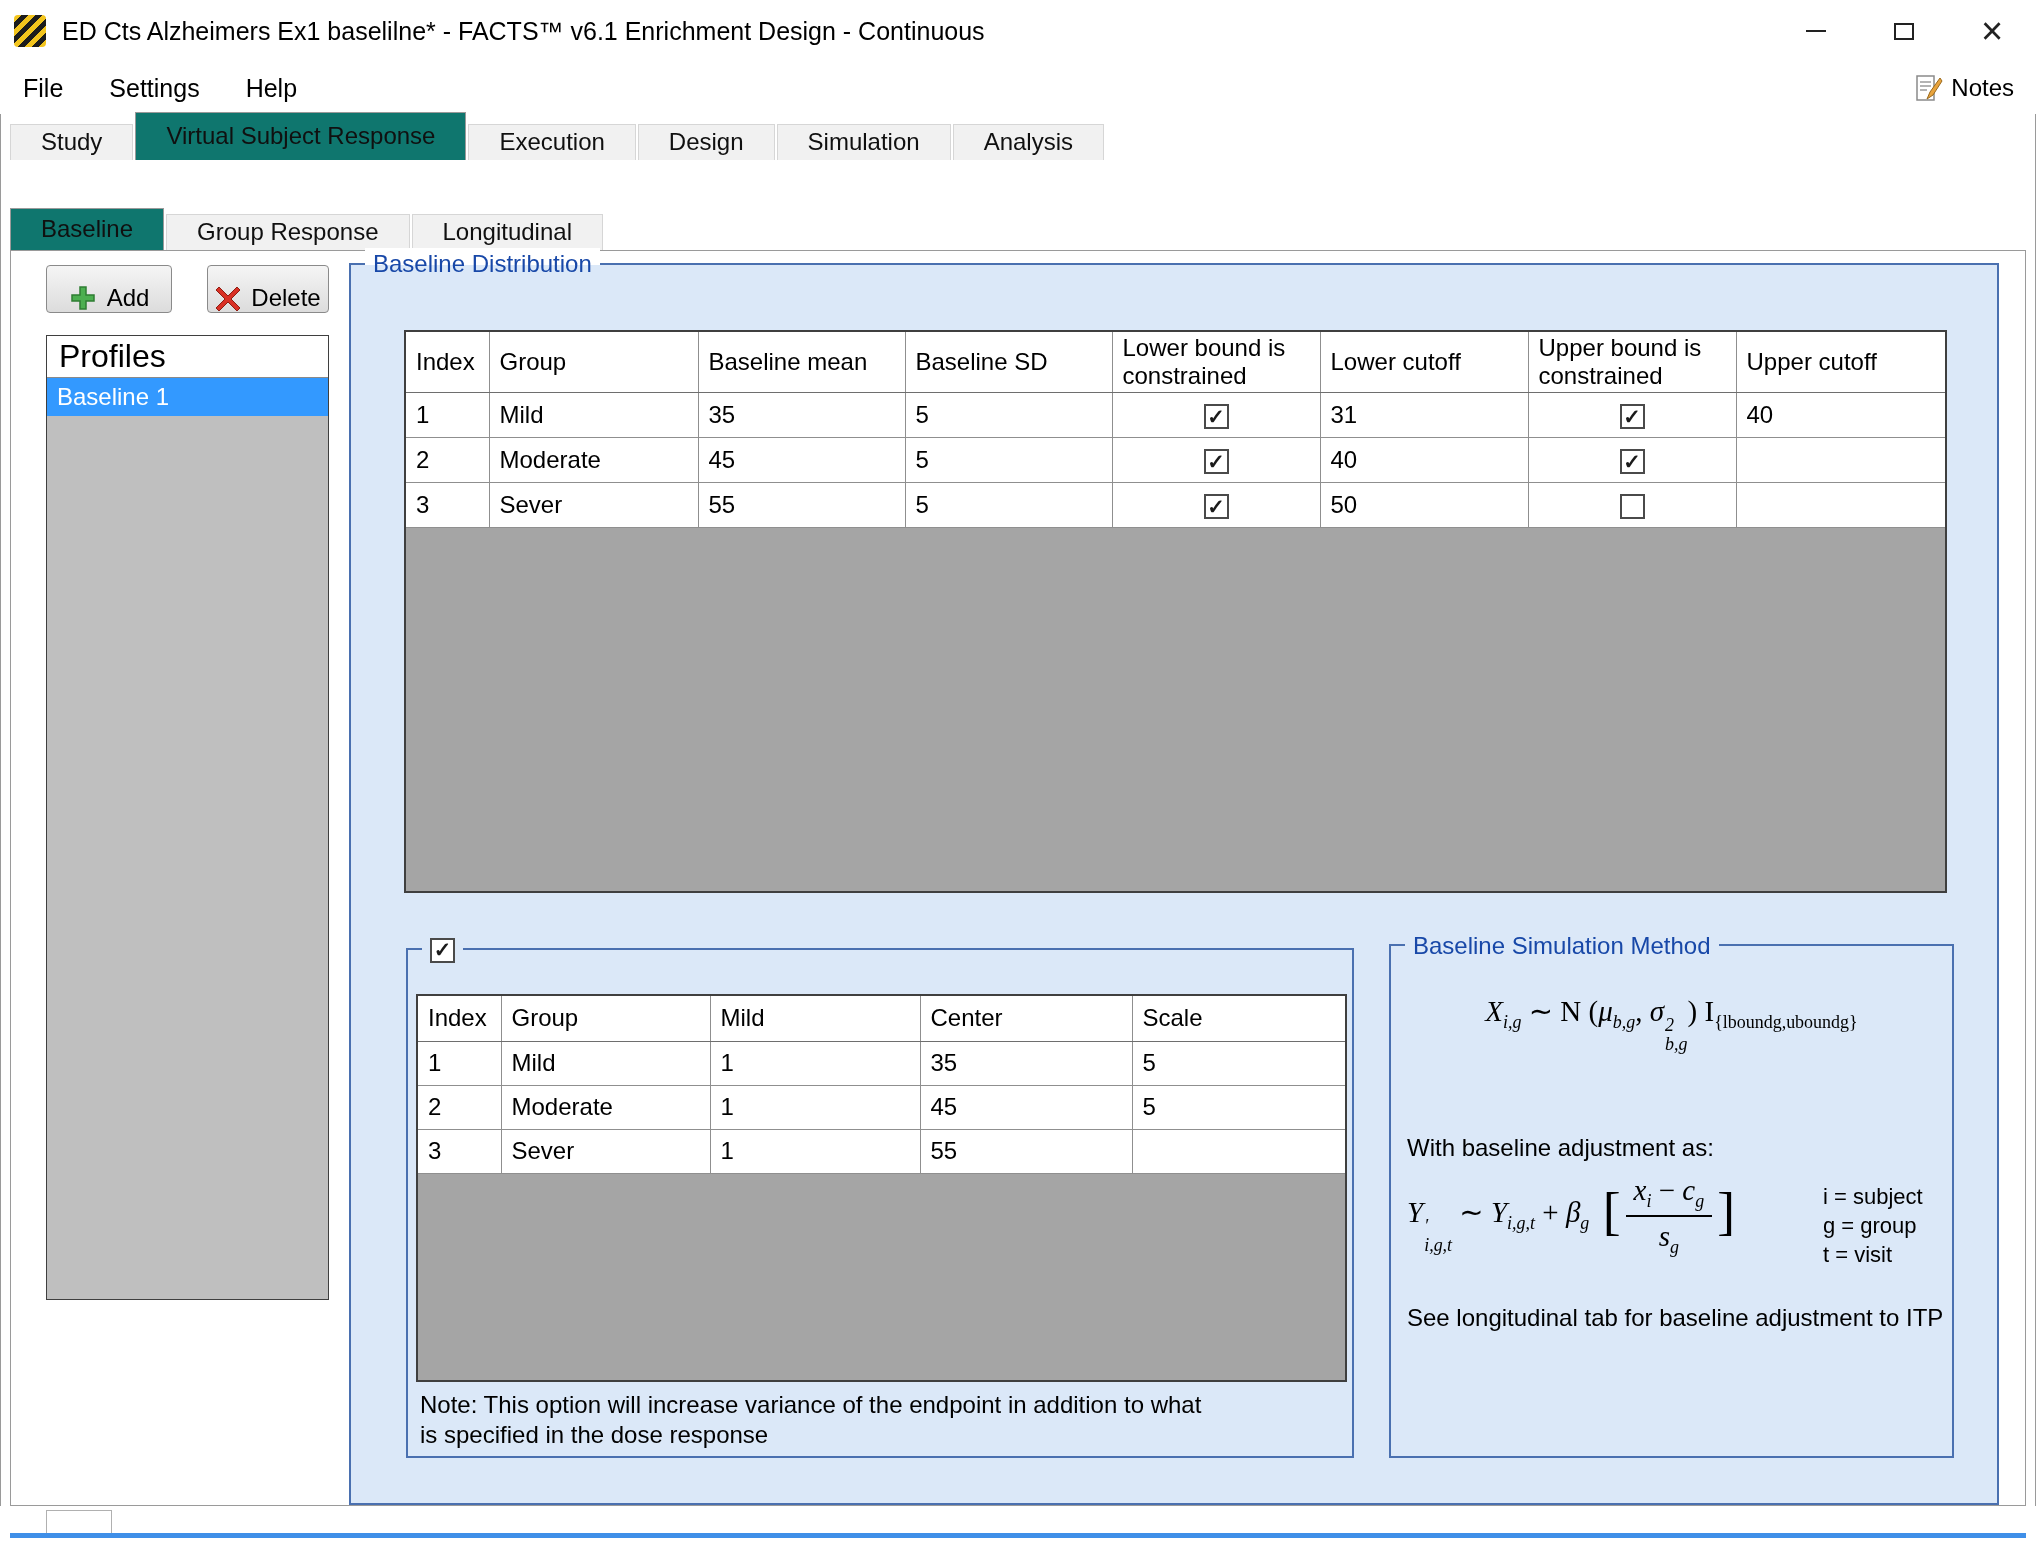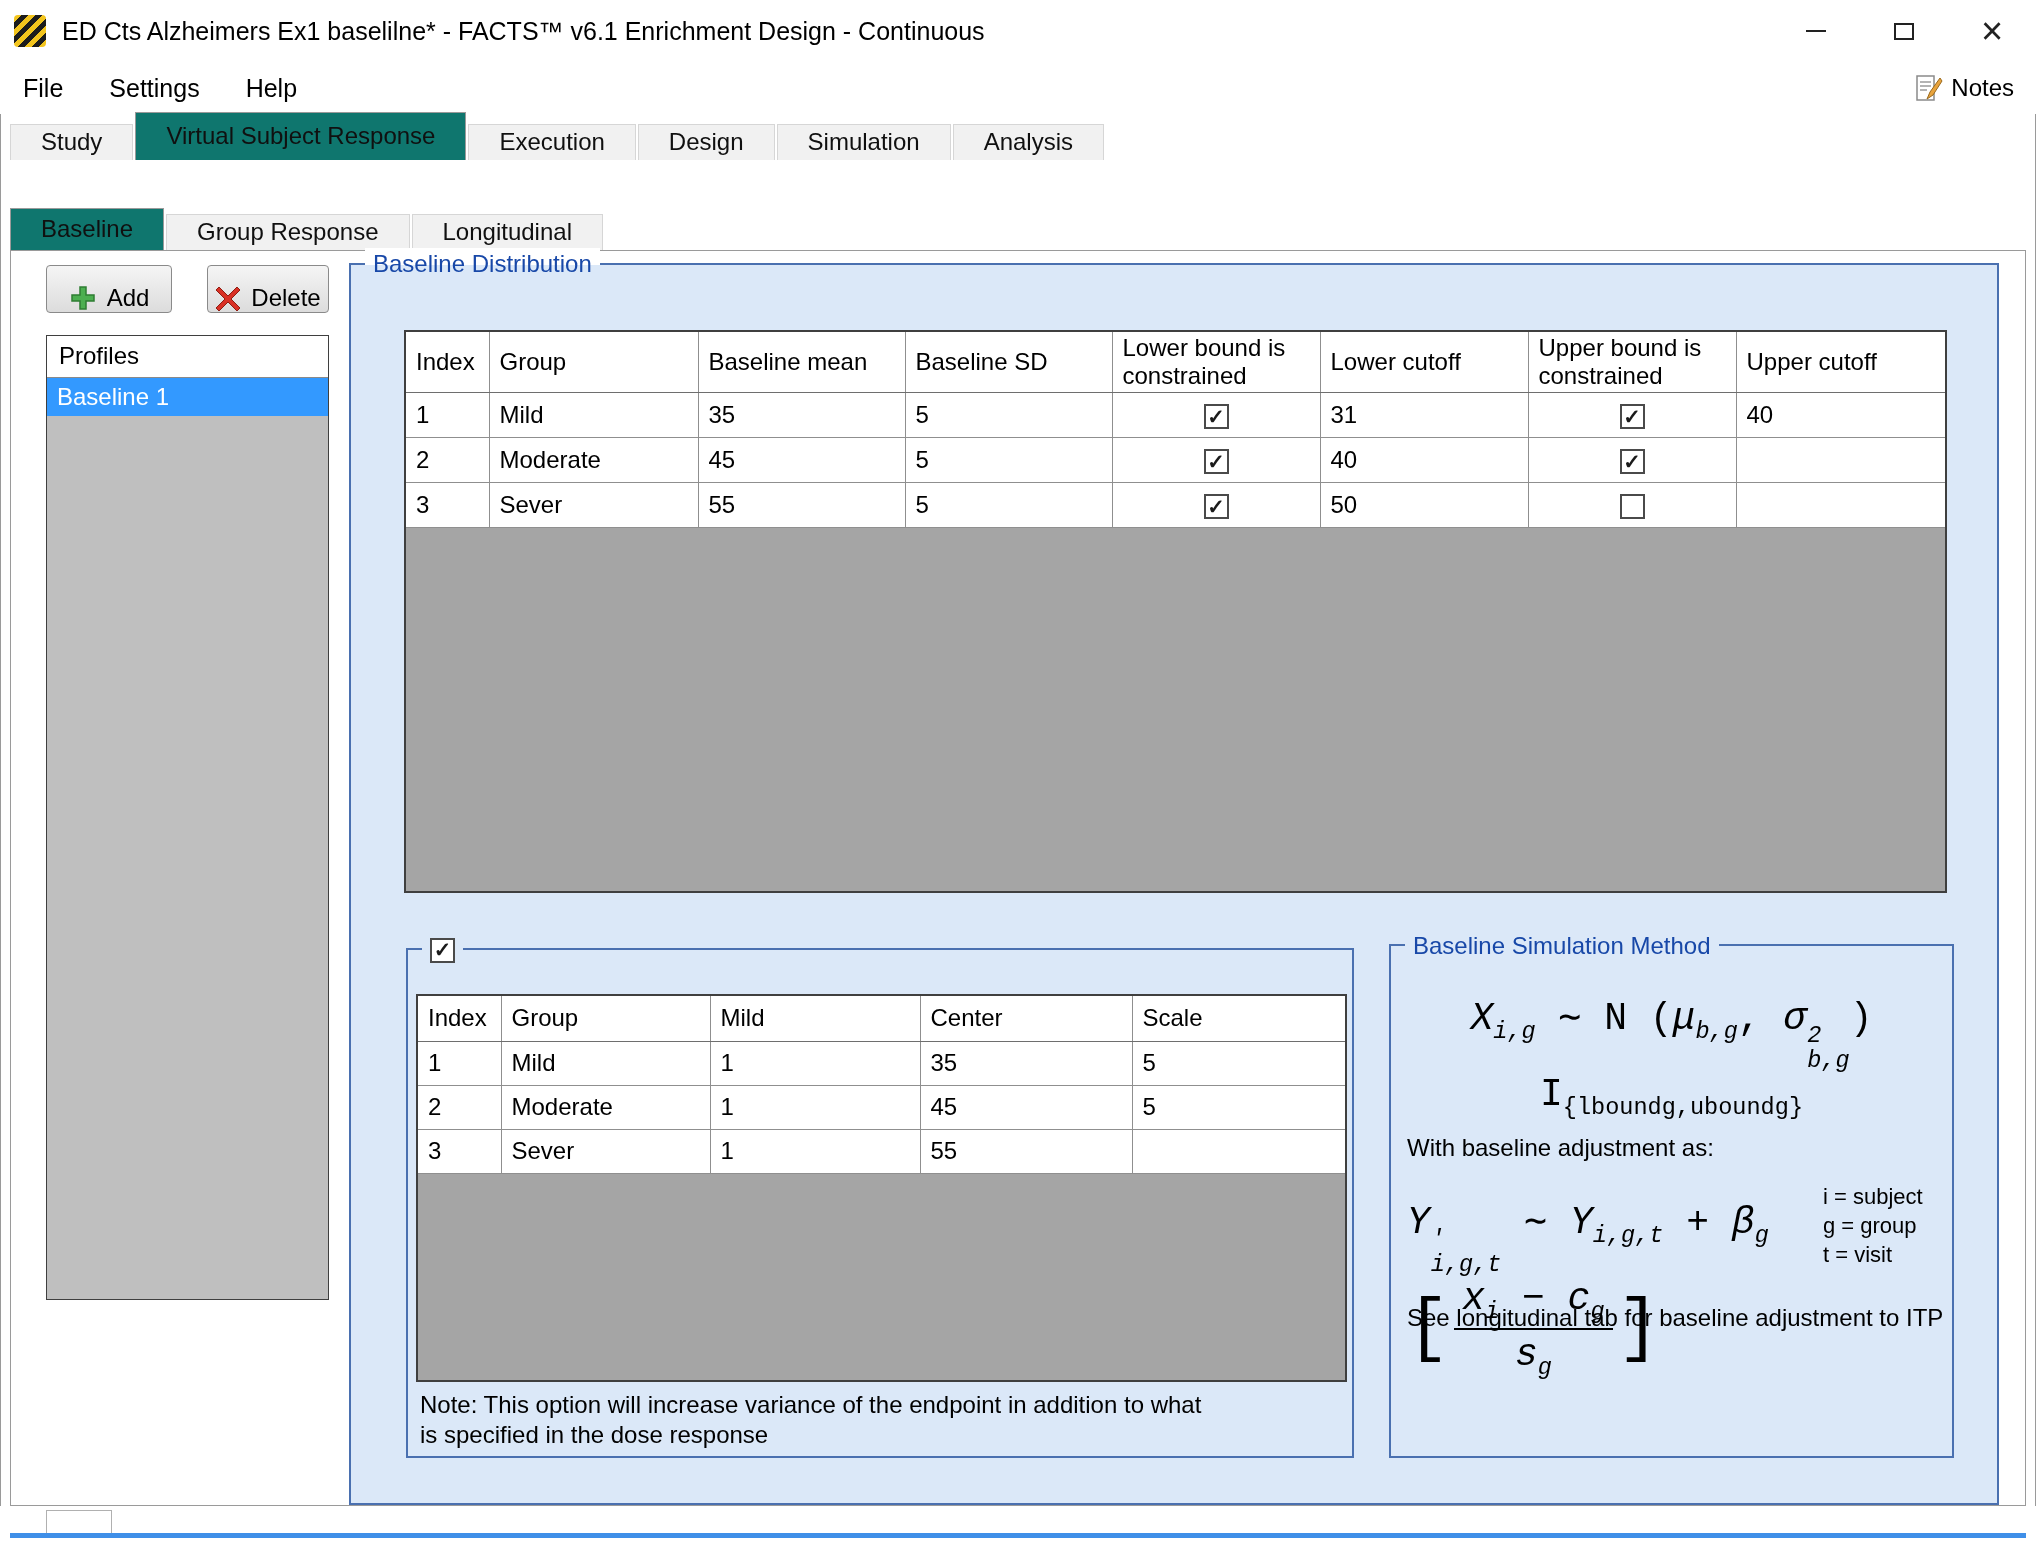--- a/index.html
+++ b/index.html
@@ -36,21 +36,21 @@
   
   .content { position:absolute; top:250px; left:10px; width:2016px; height:1256px; border:1px solid #9a9a9a; background:#fff; }
 
   
   .btn { position:absolute; height:48px; display:flex; align-items:flex-end; justify-content:center; gap:10px;
          font-size:24px; background:linear-gradient(#f5f5f5,#dcdcdc); border:1px solid #8a8a8a; border-radius:4px; }
   .btn-add { left:35px; top:14px; width:126px; }
   .btn-delete { left:196px; top:14px; width:122px; }
 
   .profiles { position:absolute; left:35px; top:84px; width:283px; height:965px; border:1px solid #3f3f3f; background:#bfbfbf; }
-  .profiles-header { height:42px; line-height:40px; background:#fff; border-bottom:1px solid #8a8a8a; font-size:24px; padding-left:12px; }
+  .profiles-header { height:42px; line-height:40px; background:#fff; border-bottom:1px solid #8a8a8a; font-size:32px; padding-left:12px; }
   .profile-item { height:38px; line-height:38px; font-size:24px; padding-left:10px; }
   .profile-item.selected { background:#3399ff; color:#fff; }
 
   
   .groupbox { position:absolute; border:2px solid #4a70b0; background:#dbe8f8; }
   .gb-label { position:absolute; top:-17px; left:14px; height:34px; line-height:32px; padding:0 8px;
               font-size:24px; color:#1848a8; white-space:nowrap; }
   .gb-main { left:338px; top:12px; width:1650px; height:1242px; }
   .gb-main > .gb-label { background:linear-gradient(#ffffff 0 17px, #dbe8f8 17px); }
   .gb-inner-label { background:#dbe8f8; display:flex; align-items:center; gap:10px; }
@@ -81,21 +81,21 @@
   .adjust-note { position:absolute; left:12px; top:440px; width:790px; font-size:24px; line-height:30px; color:#000; }
 
   
   .gb-sim { left:1022px; top:679px; width:565px; height:514px;margin-left:16px; }
   .sim-formula-main { position:absolute; left:0; right:0; top:48px; text-align:center; }
   .sim-intro { position:absolute; left:16px; top:188px; font-size:24px; }
   .sim-formula-adj { position:absolute; left:16px; top:228px; width:400px; }
   .sim-legend { position:absolute; left:432px; top:236px; font-size:22px; line-height:29px; }
   .sim-footnote { position:absolute; left:16px; top:358px; font-size:24px; }
 
-  .formula { font-family:Liberation Mono, monospace; font-style:italic; font-size:38px; color:#000; }
+  .formula { font-family:Liberation Serif, serif; font-style:italic; font-size:29px; color:#000; }
   .formula .rm { font-style:normal; }
   .formula .big { font-style:normal; font-size:1.85em; font-weight:300; vertical-align:-0.12em; }
   .formula sub { font-size:0.62em; }
   .formula .stack { display:inline-flex; flex-direction:column; font-size:0.62em; line-height:1.05;
                     vertical-align:-0.55em; margin-left:1px; text-align:left; }
   .frac { display:inline-block; vertical-align:middle; text-align:center; margin:0 5px; }
   .frac .num { display:block; padding:0 8px 3px; border-bottom:2px solid #000; }
   .frac .den { display:block; padding-top:3px; }
 
   

